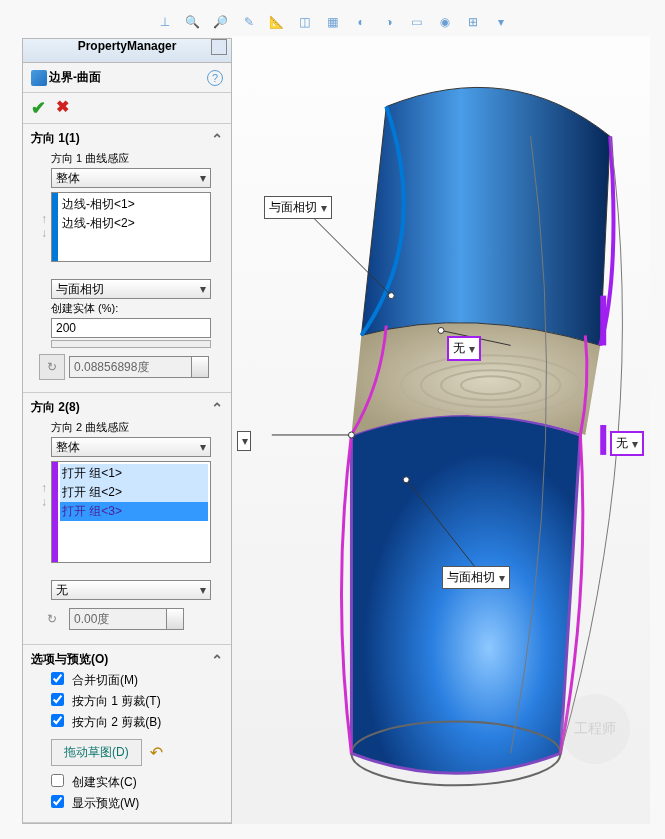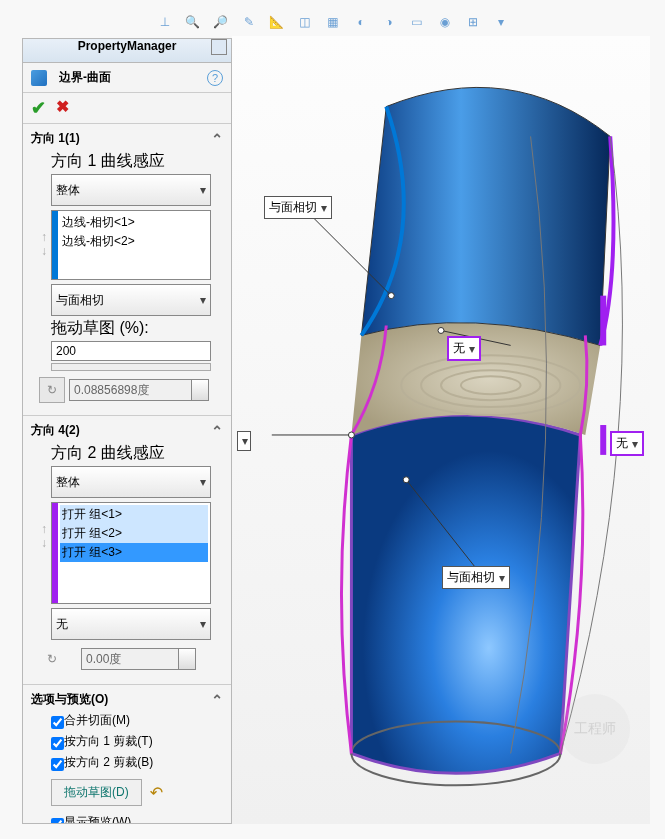--- a/index.html
+++ b/index.html
@@ -2,46 +2,46 @@
 <html><head>
 <meta charset="utf-8">
 <style>
 *{box-sizing:border-box;margin:0;padding:0;font-family:"Microsoft YaHei",SimSun,Arial,sans-serif;font-size:12px}
 body{width:665px;height:839px;background:#f8f8f8;position:relative;overflow:hidden}
 .toolbar{position:absolute;top:10px;left:155px;right:20px;height:24px;display:flex;gap:8px;align-items:center;color:#888}
 .toolbar span{width:20px;height:20px;display:inline-flex;align-items:center;justify-content:center;color:#6a9fd4}
 .panel{position:absolute;left:22px;top:38px;width:210px;bottom:15px;background:#f4f4f4;border:1px solid #b8b8b8;overflow-y:auto}
 .pm-header{background:linear-gradient(#e8f0f8,#d8e4f0);border-bottom:1px solid #b8b8b8;height:24px;display:flex;align-items:flex-start;justify-content:center;font-weight:bold;position:relative}
 .pm-pin{position:absolute;right:4px;width:16px;height:16px;background:#dde8f4;border:1px solid #888}
-.title-row{display:flex;align-items:center;padding:6px 8px;gap:12px;border-bottom:1px solid #ccc}
+.title-row{display:flex;align-items:center;padding:6px 8px;gap:2px;border-bottom:1px solid #ccc}
 .title-icon{width:16px;height:16px;background:linear-gradient(135deg,#4a9de0,#2070c0);border-radius:2px}
 .title-text{font-weight:bold;flex:1}
 .help-icon{width:16px;height:16px;border:1px solid #5a9fd8;border-radius:50%;color:#5a9fd8;text-align:center;line-height:14px;font-size:11px}
 .action-row{display:flex;gap:10px;padding:4px 8px;border-bottom:1px solid #ccc}
 .check{color:#2a9d2a;font-size:18px;font-weight:bold}
 .cross{color:#d02020;font-size:16px;font-weight:bold}
 .section{border-bottom:1px solid #ccc;padding:6px 8px}
 .sec-head{display:flex;align-items:center;font-weight:bold;margin-bottom:4px}
 .collapse{margin-left:auto;font-size:14px;color:#666}
-.sublabel{margin:2px 0 2px 20px;font-size:16px}
-.dropdown{margin:2px 0 2px 20px;width:160px;height:32px;border:1px solid #888;background:linear-gradient(#fff,#e8e8e8);display:flex;align-items:center;padding:8px 4px;position:relative}
+.sublabel{margin:2px 0 2px 20px;font-size:11px}
+.dropdown{margin:2px 0 2px 20px;width:160px;height:20px;border:1px solid #888;background:linear-gradient(#fff,#e8e8e8);display:flex;align-items:center;padding:8px 4px;position:relative}
 .dropdown::after{content:"▾";position:absolute;right:4px;color:#444}
-.listbox{margin:4px 0 4px 20px;width:160px;height:70px;border:1px solid #888;background:#fff;display:flex}
+.listbox{margin:4px 0 17px 20px;width:160px;height:70px;border:1px solid #888;background:#fff;display:flex}
 .listbox .bar{width:6px;background:#0078d7}
 .listbox .items{flex:1;padding:2px}
 .listbox .item{padding:1px 2px}
 .listbox .item.sel{background:#cde6ff}
 .arrows{position:absolute;left:10px;display:flex;flex-direction:column;gap:4px;color:#aaa}
 .rowrel{position:relative}
 .textnum{margin:2px 0 2px 20px;width:160px;height:20px;border:1px solid #888;background:#fff;display:flex;align-items:center;padding:0 4px}
 .spinnum{margin:4px 0 4px 20px;width:160px;height:22px;border:1px solid #888;background:#f0f0f0;display:flex;align-items:center;padding:0 4px;color:#666;position:relative}
 .spinnum::after{content:"";position:absolute;right:0;top:0;bottom:0;width:16px;border-left:1px solid #888;background:linear-gradient(#fff,#ddd)}
 .iconbox{width:26px;height:26px;border:1px solid #aaa;background:#e8e8e8;display:inline-flex;align-items:center;justify-content:center;margin-right:4px;color:#888;vertical-align:middle}
 .rowline{display:flex;align-items:center;margin:4px 0 4px 8px}
-.checkbox{display:flex;align-items:flex-end;gap:0;margin:4px 0 4px 20px}
+.checkbox{display:flex;align-items:flex-start;gap:8px;margin:4px 0 4px 20px}
 .checkbox input{width:13px;height:13px}
 .btn{margin:4px 0 4px 20px;padding:4px 12px;border:1px solid #aaa;background:#f0f0f0;color:#0f766e;display:inline-block}
 .undo{color:#b8860b;font-size:16px;margin-left:8px}
 .viewport{position:absolute;left:232px;right:15px;top:36px;bottom:15px;background:linear-gradient(180deg,#fdfdfd,#f0f0f0)}
 .viewport svg{width:100%;height:100%}
 .callout{position:absolute;background:#fff;border:1px solid #555;padding:2px 4px;display:flex;align-items:center;gap:2px;font-size:12px}
 .callout.purple{border:2px solid #a020f0}
 .callout::after{content:"▾";color:#444;margin-left:2px}
 .watermark{position:absolute;right:20px;bottom:60px;width:70px;height:70px;border-radius:50%;background:rgba(200,200,200,0.15);display:flex;align-items:center;justify-content:center;color:rgba(150,150,150,0.3);font-size:14px}
 </style>
@@ -94,59 +94,59 @@
         <div class="bar"></div>
         <div class="items">
           <div class="item">边线-相切&lt;1&gt;</div>
           <div class="item">边线-相切&lt;2&gt;</div>
         </div>
       </div>
     </div>
     <div class="dropdown">
         <span>与面相切</span>
       </div>
-    <div class="sublabel">拖动草图 (%):</div>
+    <div class="sublabel">创建实体 (%):</div>
     <div class="textnum">
         <span>200</span>
       </div>
     <div style="margin:2px 0 2px 20px;width:160px;height:8px;border:1px solid #aaa;background:#eee"></div>
     <div class="rowline">
       <span class="iconbox">↻</span>
       <div class="spinnum" style="margin-left:0;width:140px">
           <span>0.08856898度</span>
         </div>
     </div>
   </div>
 
   <div class="section">
     <div class="sec-head">
-      <span>方向 4(2)</span>
+      <span>方向 2(8)</span>
       <span class="collapse">⌃</span>
     </div>
     <div class="sublabel">方向 2 曲线感应</div>
     <div class="dropdown">
         <span>整体</span>
       </div>
     <div class="rowrel">
       <div class="arrows" style="top:20px">↑<br>↓</div>
       <div class="listbox" style="height:102px">
         <div class="bar" style="background:#a020f0"></div>
         <div class="items">
           <div class="item sel">打开 组&lt;1&gt;</div>
           <div class="item sel">打开 组&lt;2&gt;</div>
-          <div class="item sel" style="background:#3399ff;color:#000000">打开 组&lt;3&gt;</div>
+          <div class="item sel" style="background:#3399ff;color:#4c1d95">打开 组&lt;3&gt;</div>
         </div>
       </div>
     </div>
     <div class="dropdown">
         <span>无</span>
       </div>
     <div class="rowline">
       <span class="iconbox" style="border:none;background:none">↻</span>
-      <div class="spinnum" style="margin-left:12px;width:115px">
+      <div class="spinnum" style="margin-left:0;width:115px">
           <span>0.00度</span>
         </div>
     </div>
   </div>
 
   <div class="section">
     <div class="sec-head">
       <span>选项与预览(O)</span>
       <span class="collapse">⌃</span>
     </div>
@@ -160,26 +160,26 @@
       </label>
     <label class="checkbox">
         <input type="checkbox" checked="" style="">
         <span>按方向 2 剪裁(B)</span>
       </label>
     <div style="display:flex;align-items:center">
       <span class="btn">拖动草图(D)</span>
       <span class="undo">↶</span>
     </div>
     <label class="checkbox">
-        <input type="checkbox" checked="" style="">
-        <span>显示预览(W)</span>
-      </label>
-    <label class="checkbox">
         <input type="checkbox" style="">
         <span>创建实体(C)</span>
+      </label>
+    <label class="checkbox">
+        <input type="checkbox" checked="" style="">
+        <span>显示预览(W)</span>
       </label>
   </div>
 </div>
 
 <div class="viewport">
 <svg viewBox="0 0 420 790">
   <defs>
     <radialGradient id="bg" cx="60%" cy="65%" r="55%">
       <stop offset="0%" stop-color="#8ec8ff"></stop>
       <stop offset="45%" stop-color="#2a7fe0"></stop>

